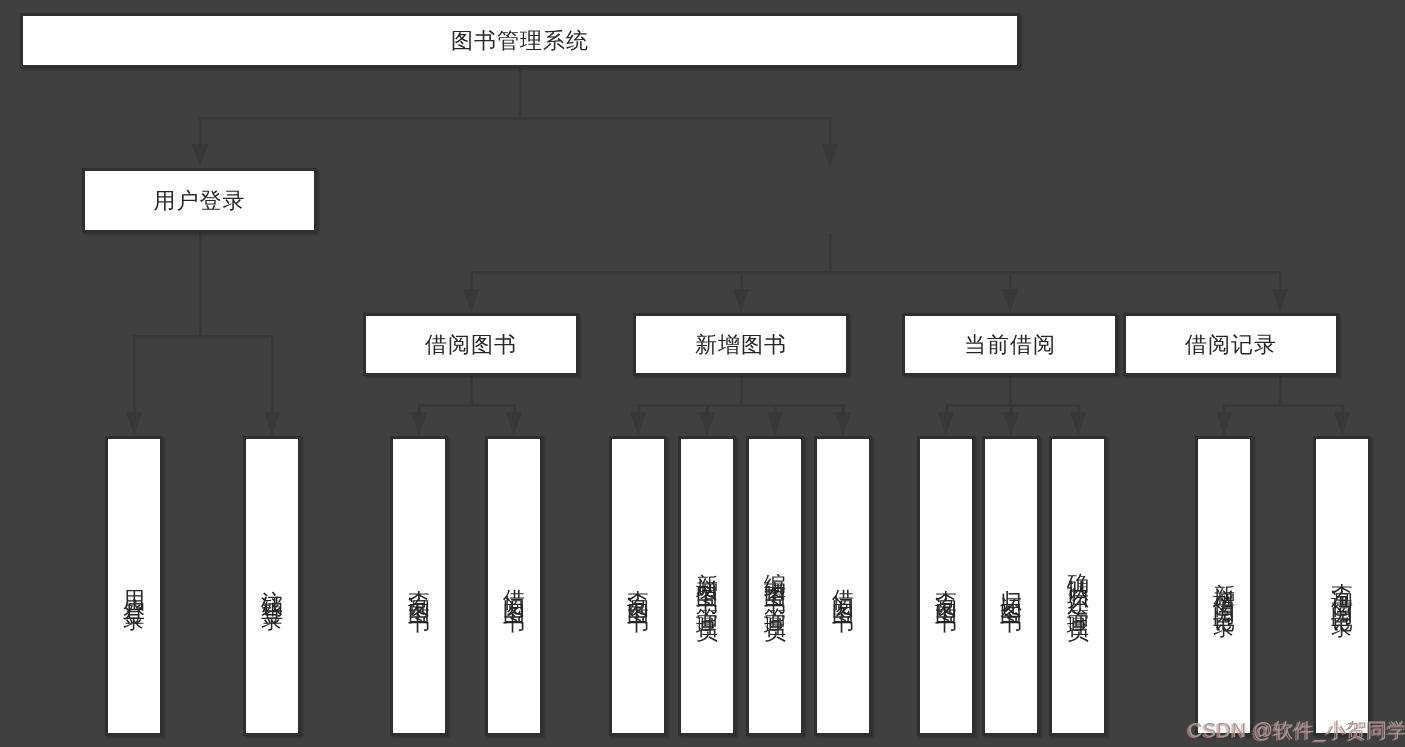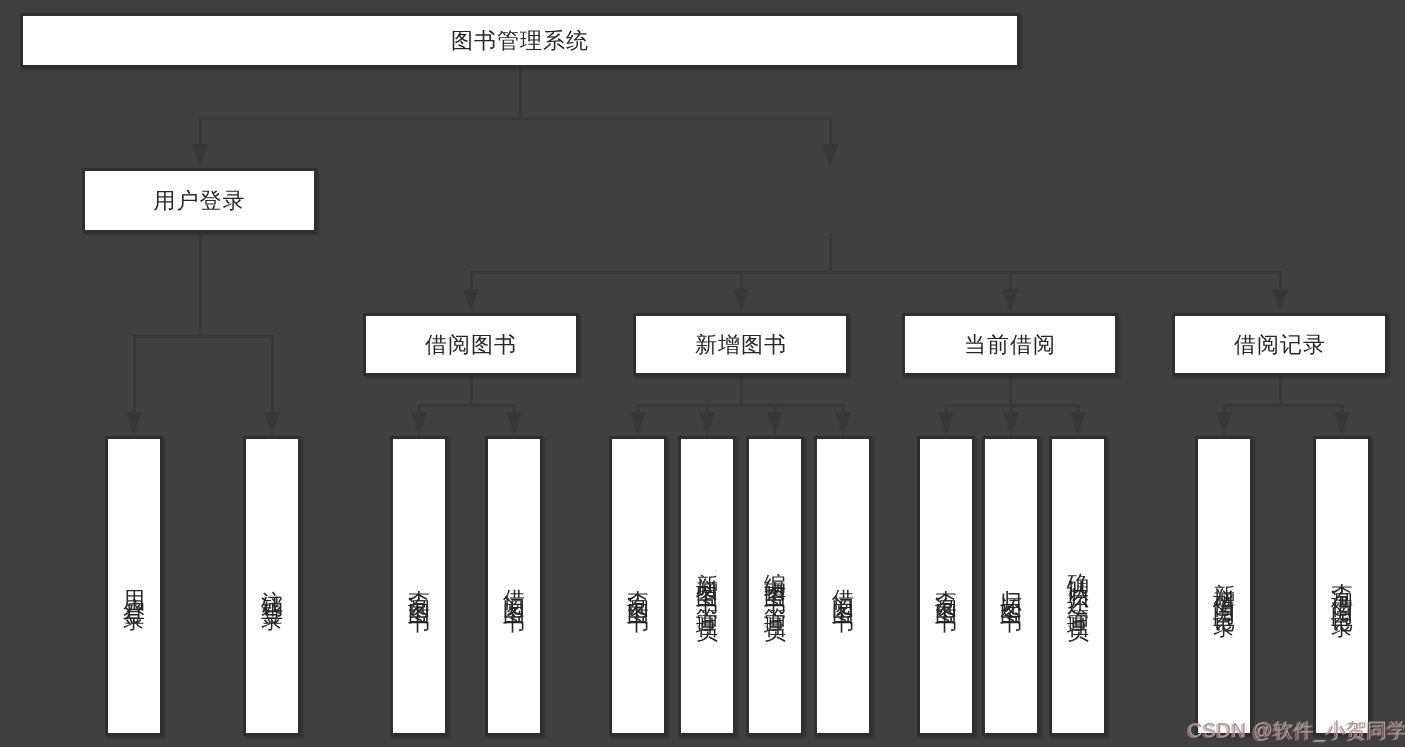--- a/index.html
+++ b/index.html
@@ -127,21 +127,21 @@
 
   <div class="box hbox" style="left:363px;top:313px;width:216px;height:63px">
     <span class="lbl">借阅图书</span>
   </div>
   <div class="box hbox" style="left:633px;top:313px;width:216px;height:63px">
     <span class="lbl">新增图书</span>
   </div>
   <div class="box hbox" style="left:902px;top:313px;width:216px;height:63px">
     <span class="lbl">当前借阅</span>
   </div>
-  <div class="box hbox" style="left:1172px;top:313px;width:216px;height:63px">
+  <div class="box hbox" style="left:1123px;top:313px;width:216px;height:63px">
     <span class="lbl">借阅记录</span>
   </div>
 
   <div class="box vbox" style="left:105px;top:436px;width:58px;height:300px">
     <span class="lbl">用户登录</span>
   </div>
   <div class="box vbox" style="left:243px;top:436px;width:58px;height:300px">
     <span class="lbl">注销登录</span>
   </div>
 

